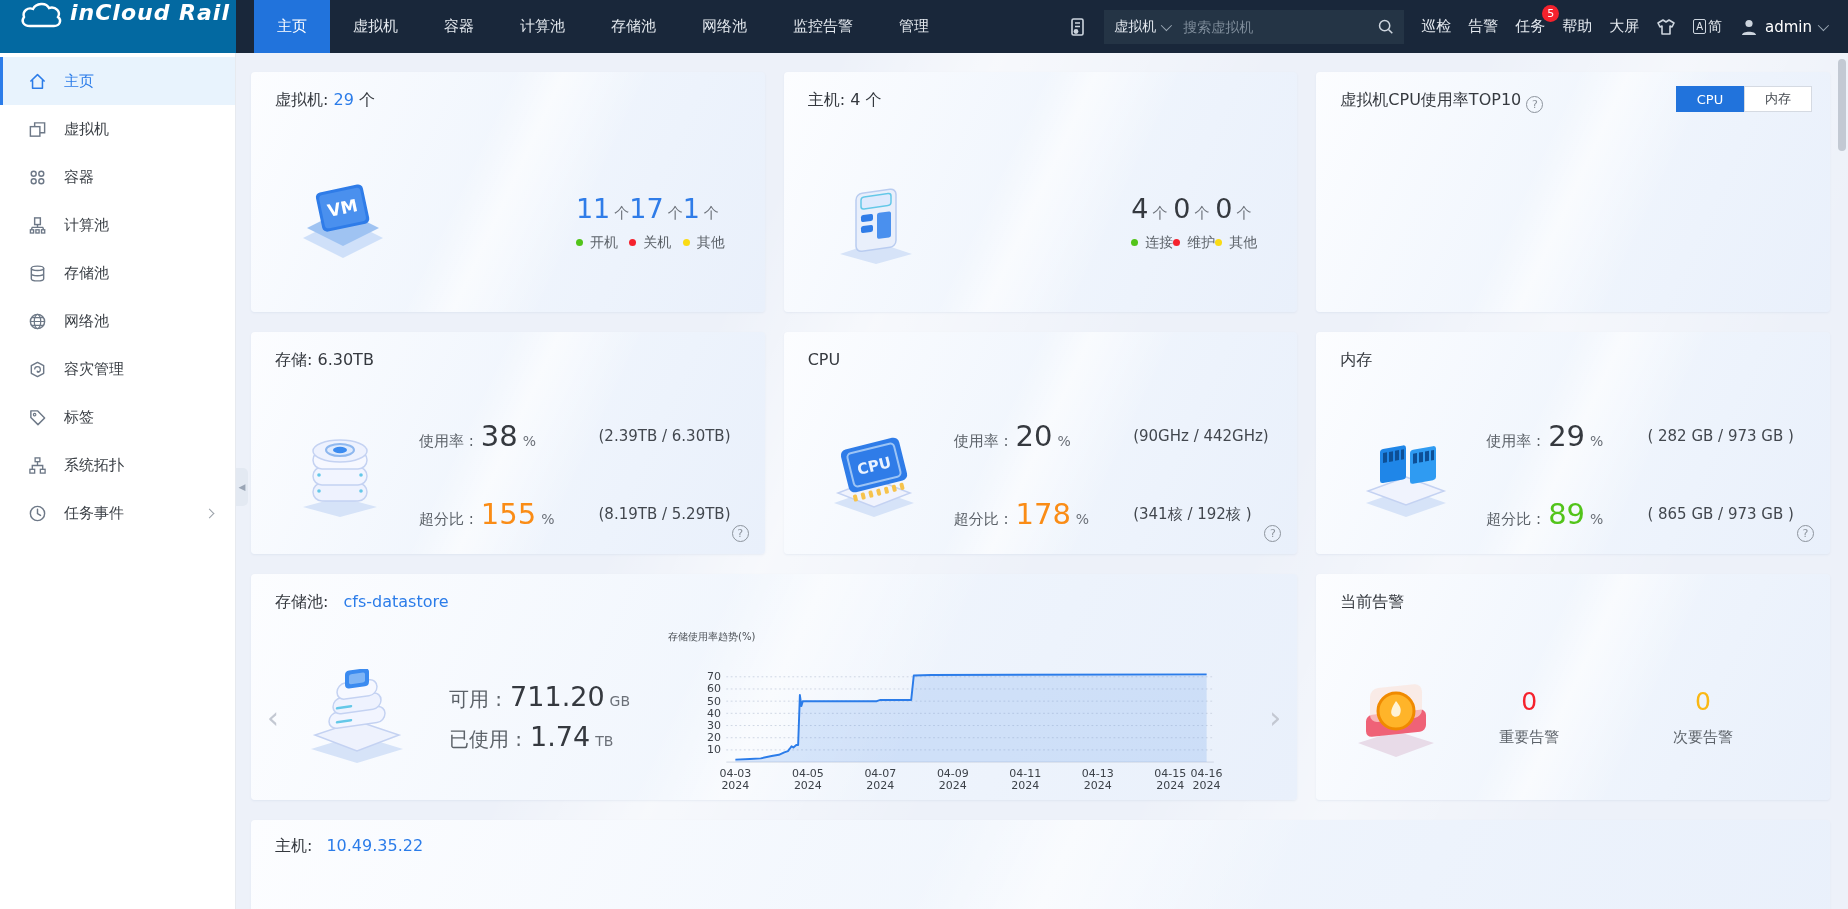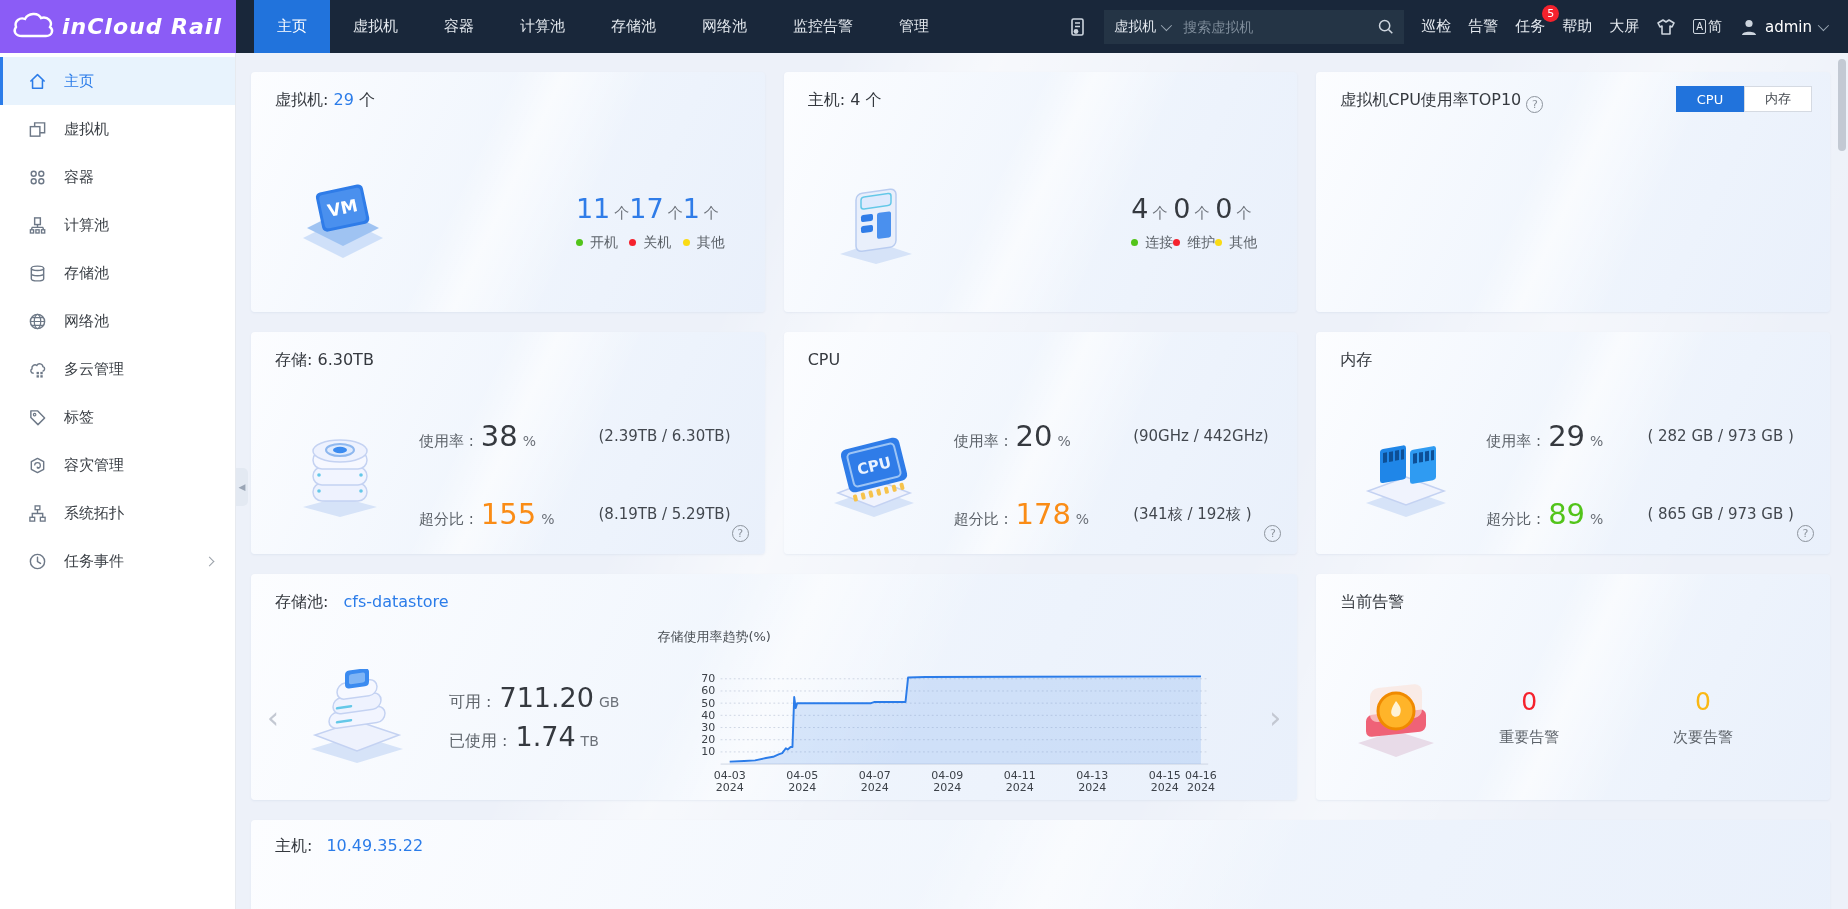--- a/index.html
+++ b/index.html
@@ -3,21 +3,21 @@
 <meta charset="utf-8">
 <style>
   * { margin:0; padding:0; box-sizing:border-box; }
   html,body { width:1848px; height:909px; overflow:hidden;
     font-family:"DejaVu Sans","Liberation Sans",sans-serif; background:#eef1f8; }
   .app { position:relative; width:1848px; height:909px; }
 
   
   .topbar { position:absolute; top:0; left:0; right:0; height:53px; background:#19273a;
     display:flex; align-items:stretch; color:#dfe5ec; z-index:30; }
-  .logo-area { width:236px; display:flex; align-items:center; padding-left:10px; background:#8b5cf6; }
+  .logo-area { width:236px; display:flex; padding-left:18px; background:#0369a1; }
   .logo-text { color:#fff; font-style:italic; font-weight:bold; font-size:22px; letter-spacing:1px; }
   .menu { display:flex; align-items:stretch; margin-left:18px; }
   .menu-item { display:flex; align-items:center; padding:0 23px; font-size:15px; color:#e3e8ee; cursor:pointer; }
   .menu-item.active { background:#2173dc; color:#fff; }
   .topbar-right { margin-left:auto; display:flex; align-items:center; gap:17px; padding-right:22px; }
   .tb-icon { width:20px; height:20px; flex:0 0 auto; color:#cdd5de; }
   .searchbox { display:flex; align-items:center; background:#243445; height:34px; width:300px; padding:0 10px; }
   .search-cat { font-size:14px; color:#dfe5ec; white-space:nowrap; display:flex; align-items:center; gap:5px; cursor:pointer; }
   .chev { display:inline-block; width:8px; height:8px; border-right:1.5px solid #9aa7b4; border-bottom:1.5px solid #9aa7b4; transform:rotate(45deg) translateY(-2px); }
   .searchbox input { flex:1; background:transparent; border:0; outline:0; color:#dfe5ec; font-size:14px; margin-left:14px; font-family:inherit; }
@@ -96,25 +96,25 @@
   .u-value.green { color:#52c41a; }
   .u-pct { font-size:14px; color:#6b7078; margin-left:5px; }
   .u-detail { font-size:15px; color:#42474e; white-space:nowrap; }
 
   
   .pool-body { position:absolute; top:60px; left:0; right:0; bottom:0; display:flex; align-items:center; }
   .car-arrow { font-size:30px; color:#c3c8d2; width:44px; text-align:center; cursor:pointer; user-select:none; flex:0 0 auto; }
   .pool-illus { width:108px; height:96px; flex:0 0 auto; margin-left:8px; }
   .pool-stats { margin-left:38px; flex:0 0 auto; }
   .p-line { display:flex; align-items:baseline; white-space:nowrap; margin:8px 0; }
-  .p-label { font-size:16px; color:#5c6269; }
+  .p-label { font-size:20px; color:#5c6269; }
   .p-value { font-size:27px; color:#35393f; margin-left:8px; }
   .p-unit { font-size:14px; color:#6b7078; margin-left:5px; }
   .pool-chart { flex:1; margin:0 4px 0 38px; position:relative; top:-6px; }
-  .chart-title { font-size:13px; color:#4a4f55; margin-bottom:16px; }
+  .chart-title { font-size:10px; color:#4a4f55; margin-bottom:16px; }
 
   
   .alert-body { position:absolute; top:60px; left:0; right:0; bottom:0; display:flex; align-items:center; padding:0 40px 0 34px; }
   .alert-cols { flex:1; display:flex; justify-content:space-around; }
   .alert-col { text-align:center; }
   .alert-num { font-size:25px; }
   .alert-num.red { color:#f5222d; }
   .alert-num.yellow { color:#fab814; }
   .alert-label { margin-top:12px; font-size:15px; color:#5c6269; }
 
@@ -232,41 +232,31 @@
     <div class="side-item">
       <svg class="s-icon" viewBox="0 0 20 20">
           <circle cx="10" cy="10" r="7.5" fill="none" stroke="currentColor" stroke-width="1.5"></circle>
           <ellipse cx="10" cy="10" rx="3.4" ry="7.5" fill="none" stroke="currentColor" stroke-width="1.3"></ellipse>
           <path d="M2.5 10 H17.5 M3.6 6 H16.4 M3.6 14 H16.4" stroke="currentColor" stroke-width="1.3"></path>
         </svg>
       <span>网络池</span>
     </div>
     <div class="side-item">
       <svg class="s-icon" viewBox="0 0 20 20">
-          <path d="M6 14 C2.8 14 2 10.7 4.2 9.3 C3.5 6 7 4 9.3 5.8 C10.8 2.8 15.5 3.7 15.7 7 C18.3 7.6 18 11.5 15.3 11.8" fill="none" stroke="currentColor" stroke-width="1.5"></path>
-          <rect x="9" y="12.5" width="2.5" height="2.5" fill="currentColor"></rect>
-          <rect x="13" y="12.5" width="2.5" height="2.5" fill="currentColor"></rect>
-          <rect x="9" y="16" width="2.5" height="2.5" fill="currentColor"></rect>
-          <rect x="13" y="16" width="2.5" height="2.5" fill="currentColor"></rect>
-        </svg>
-      <span>多云管理</span>
+          <path d="M10 2.5 L16.5 6 V14 L10 17.5 L3.5 14 V6 Z" fill="none" stroke="currentColor" stroke-width="1.5" stroke-linejoin="round"></path>
+          <path d="M7 10 A3 3 0 1 1 10 13 M10 13 l1.6 -1 M10 13 l-0.4 -1.8" fill="none" stroke="currentColor" stroke-width="1.3"></path>
+        </svg>
+      <span>容灾管理</span>
     </div>
     <div class="side-item">
       <svg class="s-icon" viewBox="0 0 20 20">
           <path d="M3 3 H10 L17.5 10.5 L10.5 17.5 L3 10 Z" fill="none" stroke="currentColor" stroke-width="1.5" stroke-linejoin="round"></path>
           <circle cx="7" cy="7" r="1.3" fill="none" stroke="currentColor" stroke-width="1.2"></circle>
         </svg>
       <span>标签</span>
-    </div>
-    <div class="side-item">
-      <svg class="s-icon" viewBox="0 0 20 20">
-          <path d="M10 2.5 L16.5 6 V14 L10 17.5 L3.5 14 V6 Z" fill="none" stroke="currentColor" stroke-width="1.5" stroke-linejoin="round"></path>
-          <path d="M7 10 A3 3 0 1 1 10 13 M10 13 l1.6 -1 M10 13 l-0.4 -1.8" fill="none" stroke="currentColor" stroke-width="1.3"></path>
-        </svg>
-      <span>容灾管理</span>
     </div>
     <div class="side-item">
       <svg class="s-icon" viewBox="0 0 20 20">
           <rect x="7.5" y="2" width="5" height="4" fill="none" stroke="currentColor" stroke-width="1.4"></rect>
           <rect x="2" y="14" width="5" height="4" fill="none" stroke="currentColor" stroke-width="1.4"></rect>
           <rect x="13" y="14" width="5" height="4" fill="none" stroke="currentColor" stroke-width="1.4"></rect>
           <path d="M10 6 V10 M10 10 H4.5 V14 M10 10 H15.5 V14" fill="none" stroke="currentColor" stroke-width="1.4"></path>
         </svg>
       <span>系统拓扑</span>
     </div>

